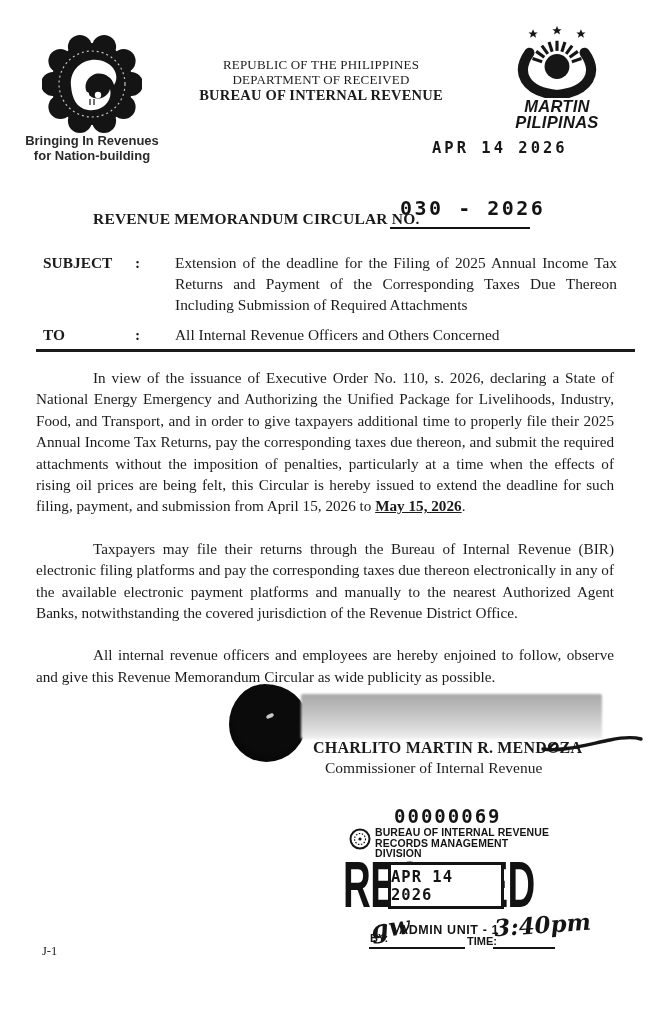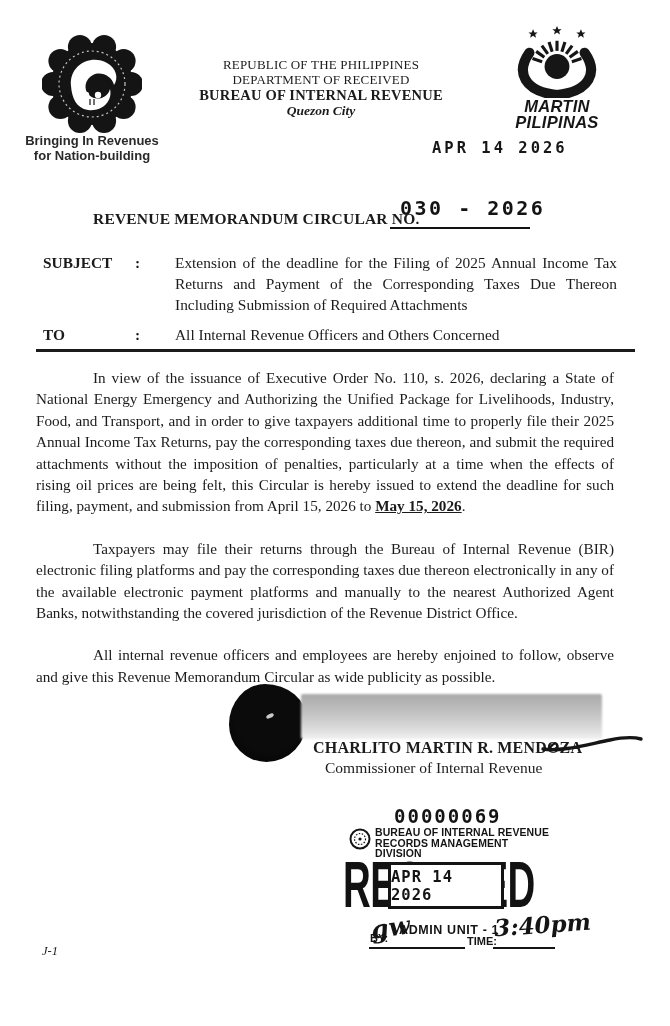--- a/index.html
+++ b/index.html
@@ -111,21 +111,21 @@
     font-style:italic; font-weight:bold; font-size:25px; transform:rotate(-8deg);
   }
   .st-unit { position:absolute; left:399px; top:923px; font-family:"Liberation Sans", sans-serif; font-weight:bold; font-size:12.5px; letter-spacing:0.6px; }
   .st-time-label { position:absolute; left:467px; top:935px; font-family:"Liberation Sans", sans-serif; font-weight:bold; font-size:11px; }
   .st-time-line { position:absolute; left:493px; top:947px; width:62px; height:2px; background:#141414; }
   .st-time-value {
     position:absolute; left:494px; top:911px; font-family:"DejaVu Serif", serif;
     font-style:italic; font-weight:bold; font-size:23px; transform:rotate(-4deg);
   }
 
-  .footer-note { position:absolute; left:42px; top:944px; font-style:italic; font-size:12.5px; }
+  .footer-note { position:absolute; left:42px; top:944px; font-size:12.5px; }
 </style>
 </head>
 <body>
 
 <div class="page">
 
   <div class="bir-seal">
     <svg viewBox="0 0 100 100" width="100" height="100" aria-hidden="true">
       <g fill="#141414">
         <circle cx="89" cy="50" r="12"></circle>
@@ -151,21 +151,20 @@
   </div>
   <div class="tagline">
     <div>Bringing In Revenues</div>
     <div>for Nation-building</div>
   </div>
 
   <div class="header-center">
     <div class="hc-line1">REPUBLIC OF THE PHILIPPINES</div>
     <div class="hc-line2">DEPARTMENT OF RECEIVED</div>
     <div class="hc-line3">BUREAU OF INTERNAL REVENUE</div>
-    <div class="hc-line5">Quezon City</div>
   </div>
 
   <div class="bagong">
     <svg viewBox="0 0 100 80" aria-hidden="true">
       <g fill="#161616">
         <path d="M24,5.5 L25.5,9 L29,9 L26.3,11.2 L27.2,14.7 L24,12.6 L20.8,14.7 L21.7,11.2 L19,9 L22.5,9 Z"></path>
         <path d="M50,2 L51.5,5.5 L55,5.5 L52.3,7.7 L53.2,11.2 L50,9.1 L46.8,11.2 L47.7,7.7 L45,5.5 L48.5,5.5 Z"></path>
         <path d="M76,5.5 L77.5,9 L81,9 L78.3,11.2 L79.2,14.7 L76,12.6 L72.8,14.7 L73.7,11.2 L71,9 L74.5,9 Z"></path>
       </g>
       <g fill="#161616" transform="translate(50,46)">

